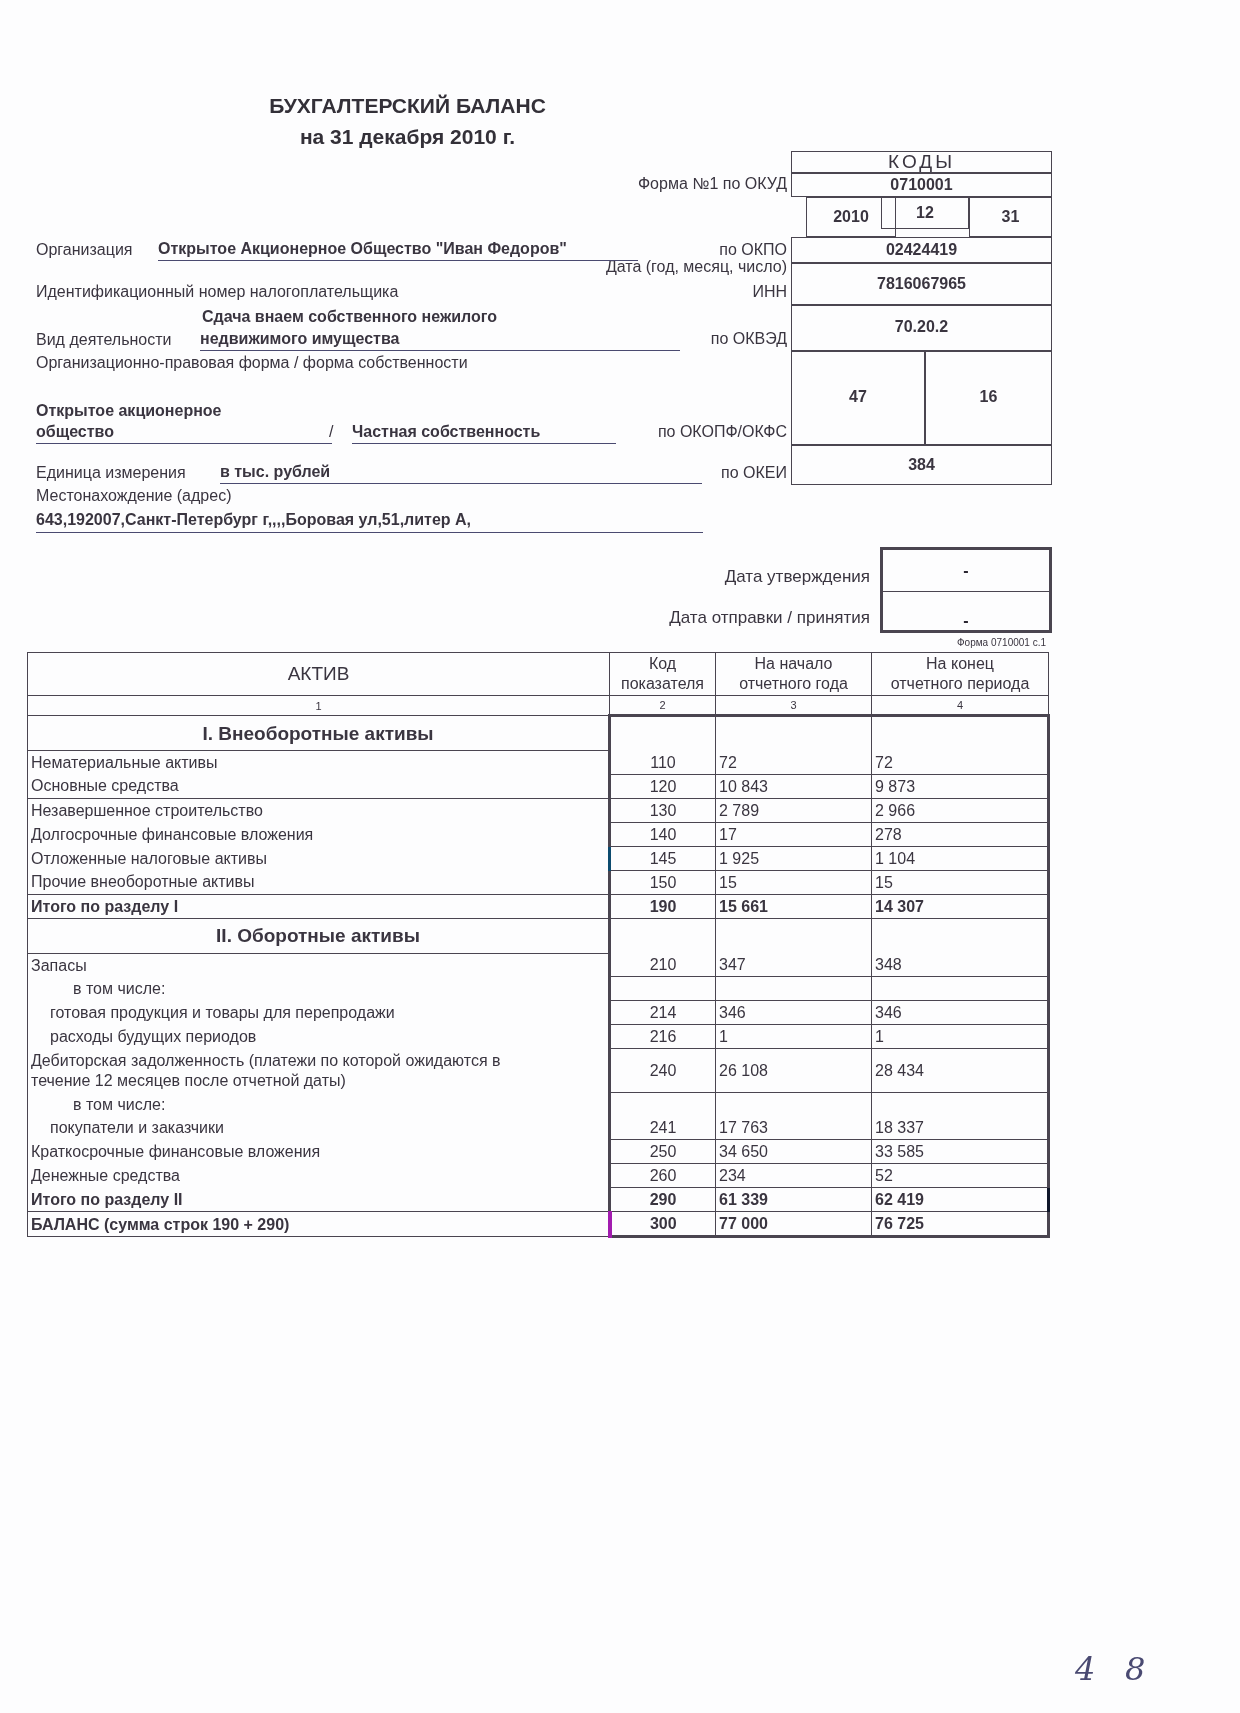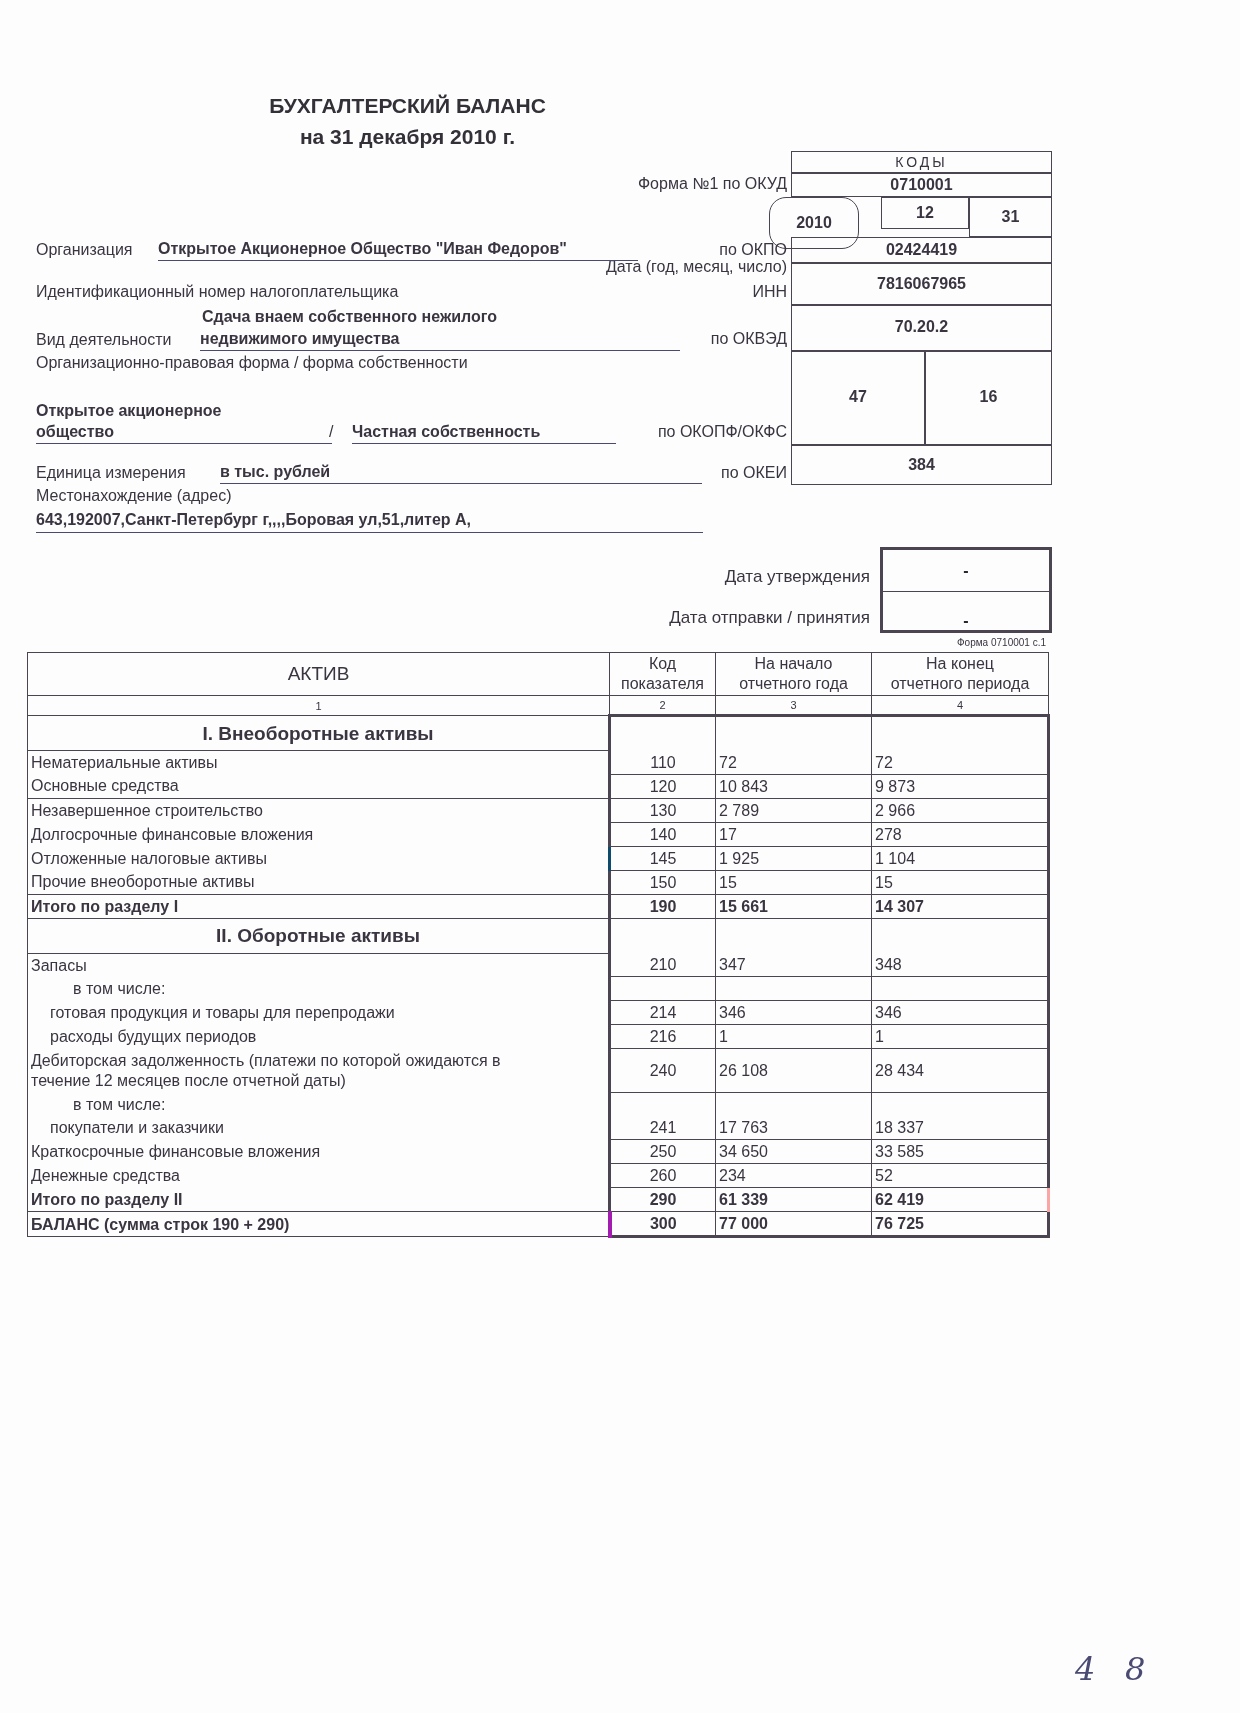--- a/index.html
+++ b/index.html
@@ -23,23 +23,23 @@
   table.bal td.sect { text-align:center; font-weight:bold; font-size:19px; height:34px; }
   table.bal td.bold { font-weight:bold; }
   .hand { font-family:"DejaVu Serif", serif; font-style:italic; font-size:32px; color:#4a4a72; }
 </style>
 </head>
 <body>
 
 <div class="abs title" style="top:94px;">БУХГАЛТЕРСКИЙ БАЛАНС</div>
 <div class="abs title" style="top:125px;">на 31 декабря 2010 г.</div>
 
-<div class="cell" style="left:791px;top:151px;width:261px;height:22px;font-weight:normal;letter-spacing:3px;font-size:14px;">КОДЫ</div>
+<div class="cell" style="left:791px;top:151px;width:261px;height:22px;font-weight:normal;letter-spacing:3px;font-size:19px;">КОДЫ</div>
 <div class="cell" style="left:791px;top:173px;width:261px;height:24px;">0710001</div>
-<div class="cell" style="left:769px;top:197px;width:90px;height:52px;border-radius:17px;">2010</div>
+<div class="cell" style="left:806px;top:197px;width:90px;height:40px;">2010</div>
 <div class="cell" style="left:881px;top:197px;width:88px;height:32px;">12</div>
 <div class="cell" style="left:969px;top:197px;width:83px;height:40px;">31</div>
 <div class="cell" style="left:791px;top:237px;width:261px;height:26px;">02424419</div>
 <div class="cell" style="left:791px;top:263px;width:261px;height:42px;">7816067965</div>
 <div class="cell" style="left:791px;top:305px;width:261px;height:46px;align-items:flex-start;padding-top:12px;">70.20.2</div>
 <div class="cell" style="left:791px;top:351px;width:134px;height:94px;align-items:flex-start;padding-top:36px;">47</div>
 <div class="cell" style="left:925px;top:351px;width:127px;height:94px;align-items:flex-start;padding-top:36px;">16</div>
 <div class="cell" style="left:791px;top:445px;width:261px;height:40px;">384</div>
 
 <div class="abs lbl" style="right:453px;top:175px;">Форма №1 по ОКУД</div>
@@ -208,21 +208,21 @@
   <tr>
     <td class="name">Денежные средства</td>
     <td class="c" style="border-left:3px solid #4a4550;">260</td>
     <td class="r">234</td>
     <td class="r" style="border-right:3px solid #4a4550;">52</td>
   </tr>
   <tr>
     <td class="r bold" style="border-top:none;">Итого по разделу II</td>
     <td class="c bold" style="border-left:3px solid #4a4550;">290</td>
     <td class="r bold">61 339</td>
-    <td class="r bold" style="border-right:3px solid #fca5a5;">62 419</td>
+    <td class="r bold" style="border-right:3px solid #0f172a;">62 419</td>
   </tr>
   <tr>
     <td class="bold">БАЛАНС (сумма строк 190 + 290)</td>
     <td class="c bold" style="border-left:4px solid #a21caf;border-bottom:3px solid #4a4550;">300</td>
     <td class="r bold" style="border-bottom:3px solid #4a4550;">77 000</td>
     <td class="r bold" style="border-right:3px solid #4a4550;border-bottom:3px solid #4a4550;">76 725</td>
   </tr>
 </tbody>
   </table>
 

